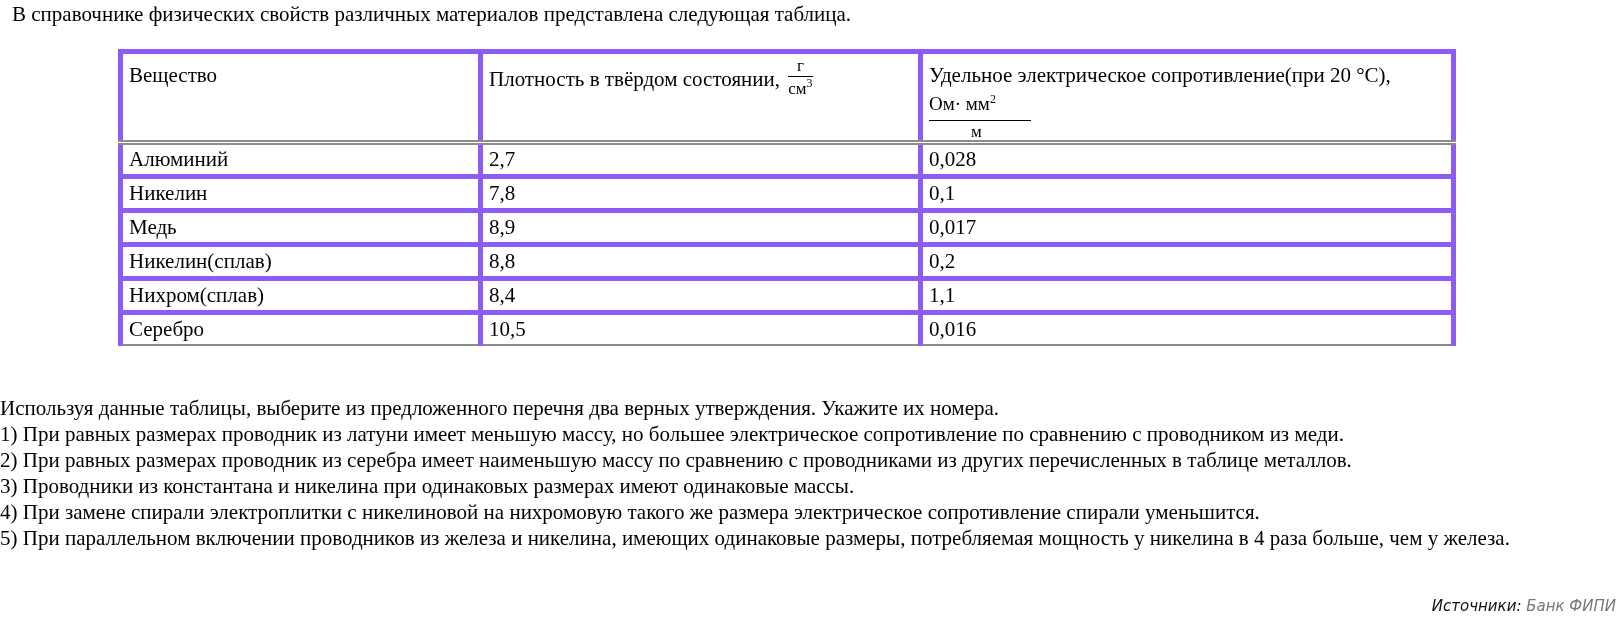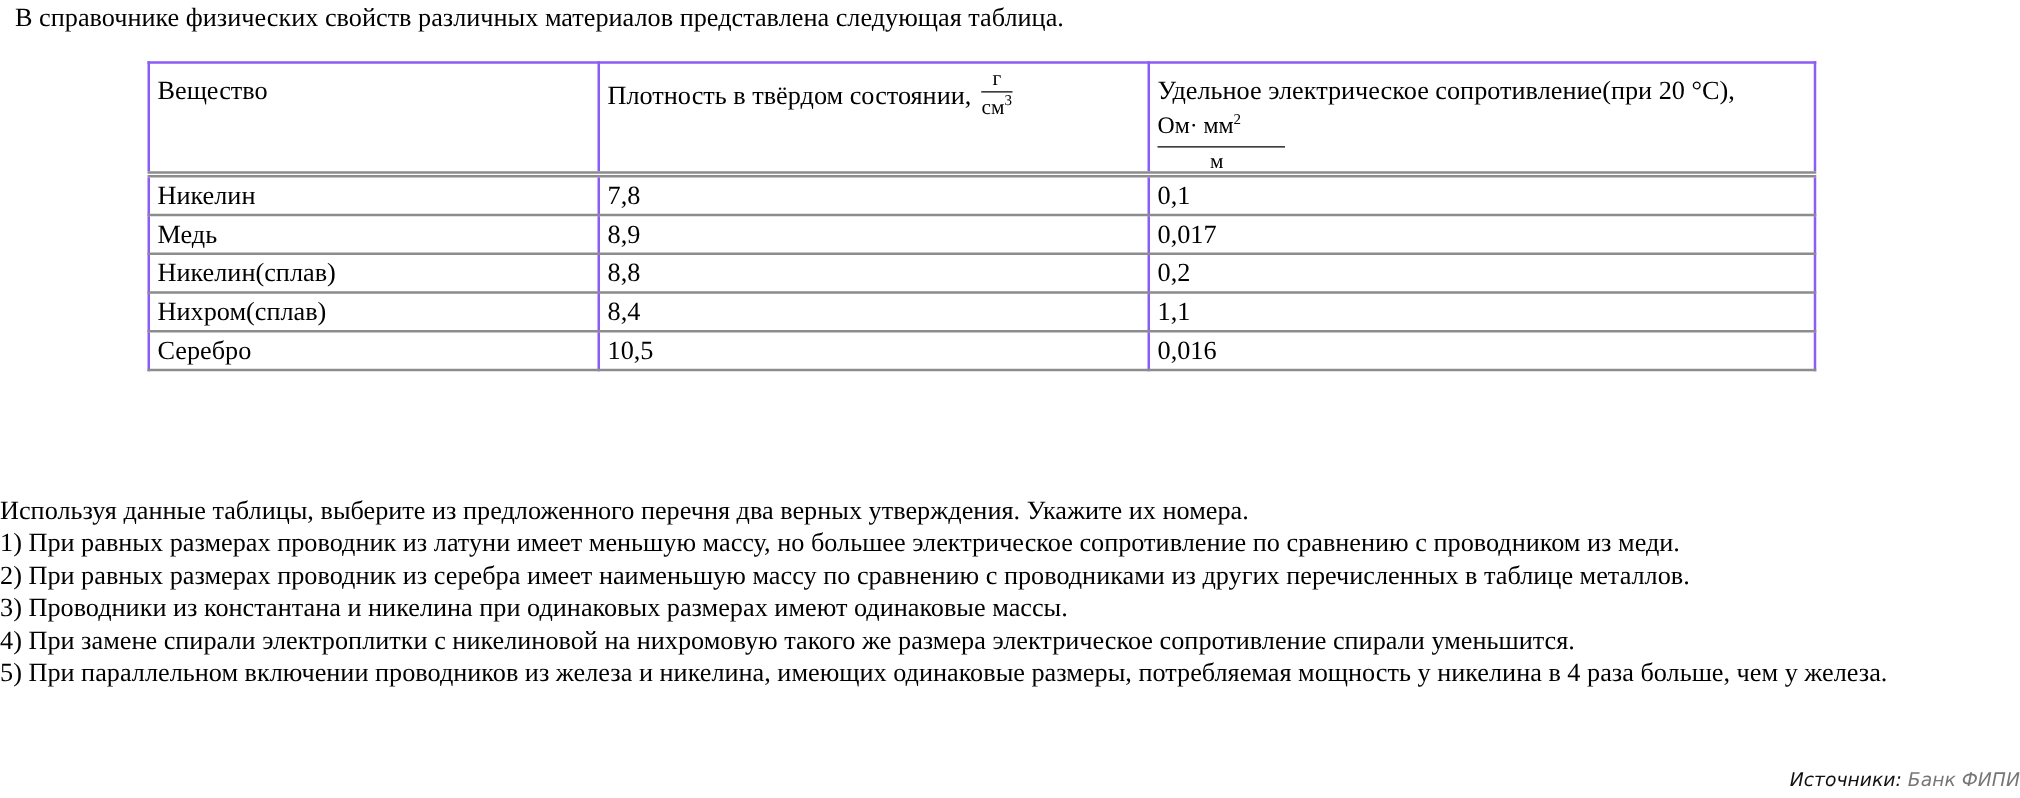--- a/index.html
+++ b/index.html
@@ -12,41 +12,41 @@
   table.props {
     position: absolute; left: 118px; top: 49px; width: 1333px;
     border-collapse: collapse; table-layout: fixed;
     border: 2px solid #8c8c8c;
   }
   table.props col.c1 { width: 360px; }
   table.props col.c2 { width: 440px; }
   table.props col.c3 { width: 533px; }
   table.props td, table.props th {
     font-weight: normal; text-align: left; vertical-align: top;
-    padding: 0 6px; border: 2px solid #8b5cf6; line-height: 29px;
+    padding: 0 6px; border: 5px solid #8b5cf6; line-height: 29px;
     font-size: 21px; white-space: nowrap;
   }
   table.props thead th {
     height: 85px; padding-top: 7px; box-sizing: border-box;
     border-bottom: 5px double #8c8c8c;
   }
   table.props tbody td { height: 30px; box-sizing: border-box; }
   table.props tbody tr td { border-bottom: 2px solid #8c8c8c; }
   .frac { display: inline-block; vertical-align: middle; text-align: center; font-size: 17px; line-height: 17px; position: relative; top: -4px; margin-left: 3px; }
   .frac .num { display: block; border-bottom: 1px solid #000; padding: 0 4px 2px; }
   .frac .den { display: block; padding-top: 3px; }
   sup { font-size: 12px; vertical-align: 7px; line-height: 0; }
   .unit2 { margin-top: 0px; line-height: 20px; }
   .unit2 .num2 { display: inline-block; font-size: 19px; border-bottom: 1px solid #000; padding: 4px 2px 6px 0; width: 100px; }
   .unit2 .den2 { display: block; font-size: 17px; padding-left: 42px; line-height: 16px; margin-top: 3px; }
   .questions { position: absolute; left: 0; top: 395px; width: 1560px; line-height: 26px; }
   .questions p { margin: 0; }
   .source {
     position: absolute; right: 0; top: 597px;
-    font-family: "DejaVu Sans", "Liberation Sans", sans-serif; font-style: italic; font-size: 15px; margin-top: 18px;
+    font-family: "DejaVu Sans", "Liberation Sans", sans-serif; font-style: italic; font-size: 15px;
   }
   .source .lbl { color: #111; }
   .source .val { color: #777; }
 </style>
 </head>
 <body>
 
 <div class="intro">В справочнике физических свойств различных материалов представлена следующая таблица.</div>
 
 <table class="props">
@@ -64,20 +64,25 @@
       <th>
         <div>Удельное электрическое сопротивление(при 20 °C),</div>
         <div class="unit2">
           <span class="num2"><span>Ом· мм</span><sup>2</sup></span>
           <span class="den2">м</span>
         </div>
       </th>
     </tr>
   </thead>
   <tbody>
+    <tr>
+      <td>Алюминий</td>
+      <td>2,7</td>
+      <td>0,028</td>
+    </tr>
     <tr>
       <td>Никелин</td>
       <td>7,8</td>
       <td>0,1</td>
     </tr>
     <tr>
       <td>Медь</td>
       <td>8,9</td>
       <td>0,017</td>
     </tr>

